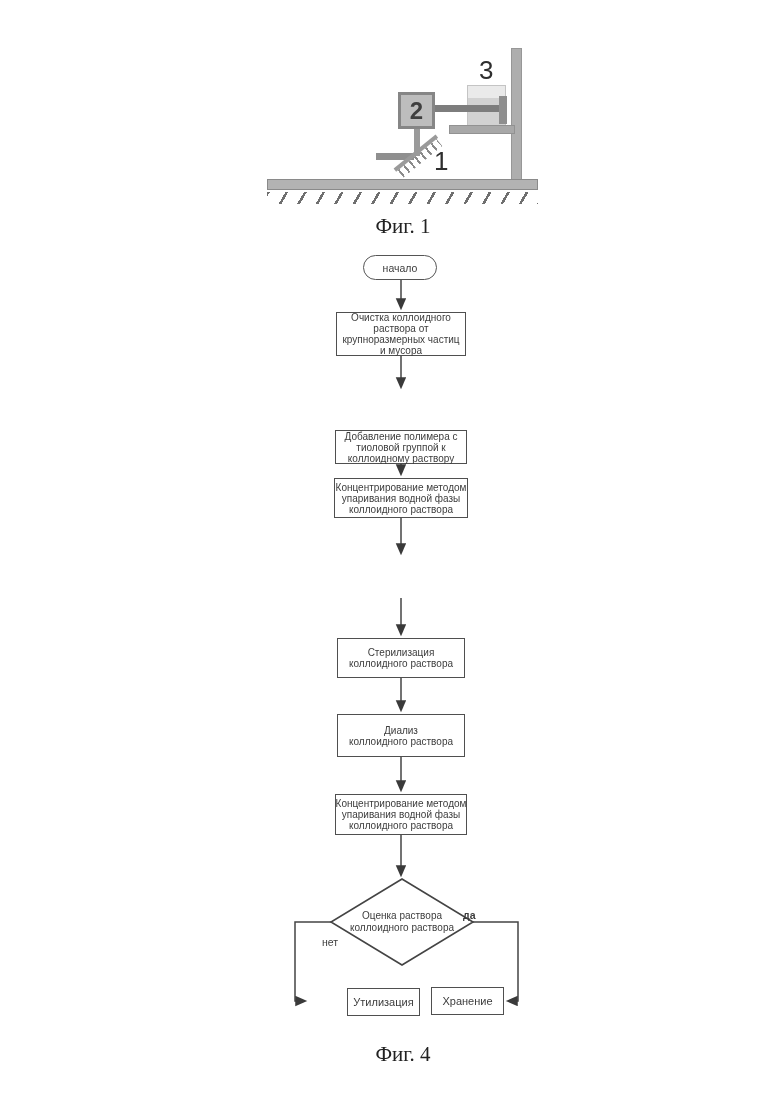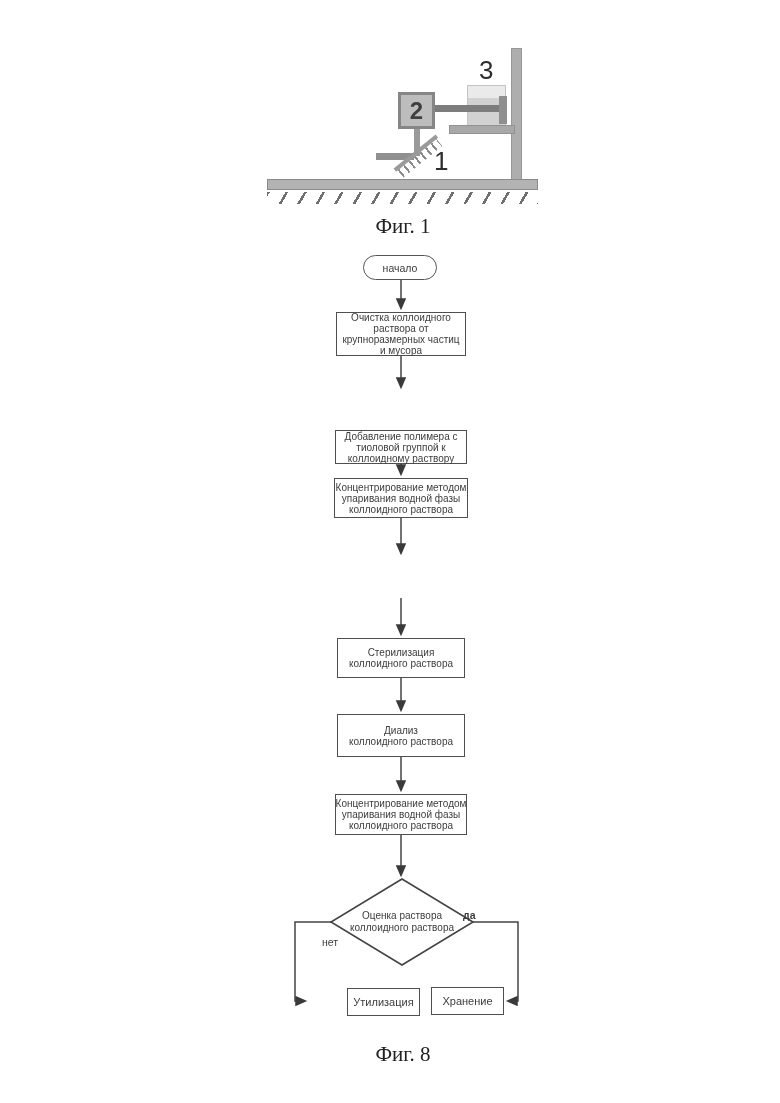--- a/index.html
+++ b/index.html
@@ -168,15 +168,15 @@
   <div class="branch-label lbl-no">нет</div>
   <div class="branch-label lbl-yes">да</div>
 
   <div class="obox o-no">
     <span>Утилизация</span>
   </div>
   <div class="obox o-yes">
     <span>Хранение</span>
   </div>
 
-  <div class="caption cap2">Фиг. 8</div>
+  <div class="caption cap2">Фиг. 4</div>
 
 </div>
 
 </body></html>

